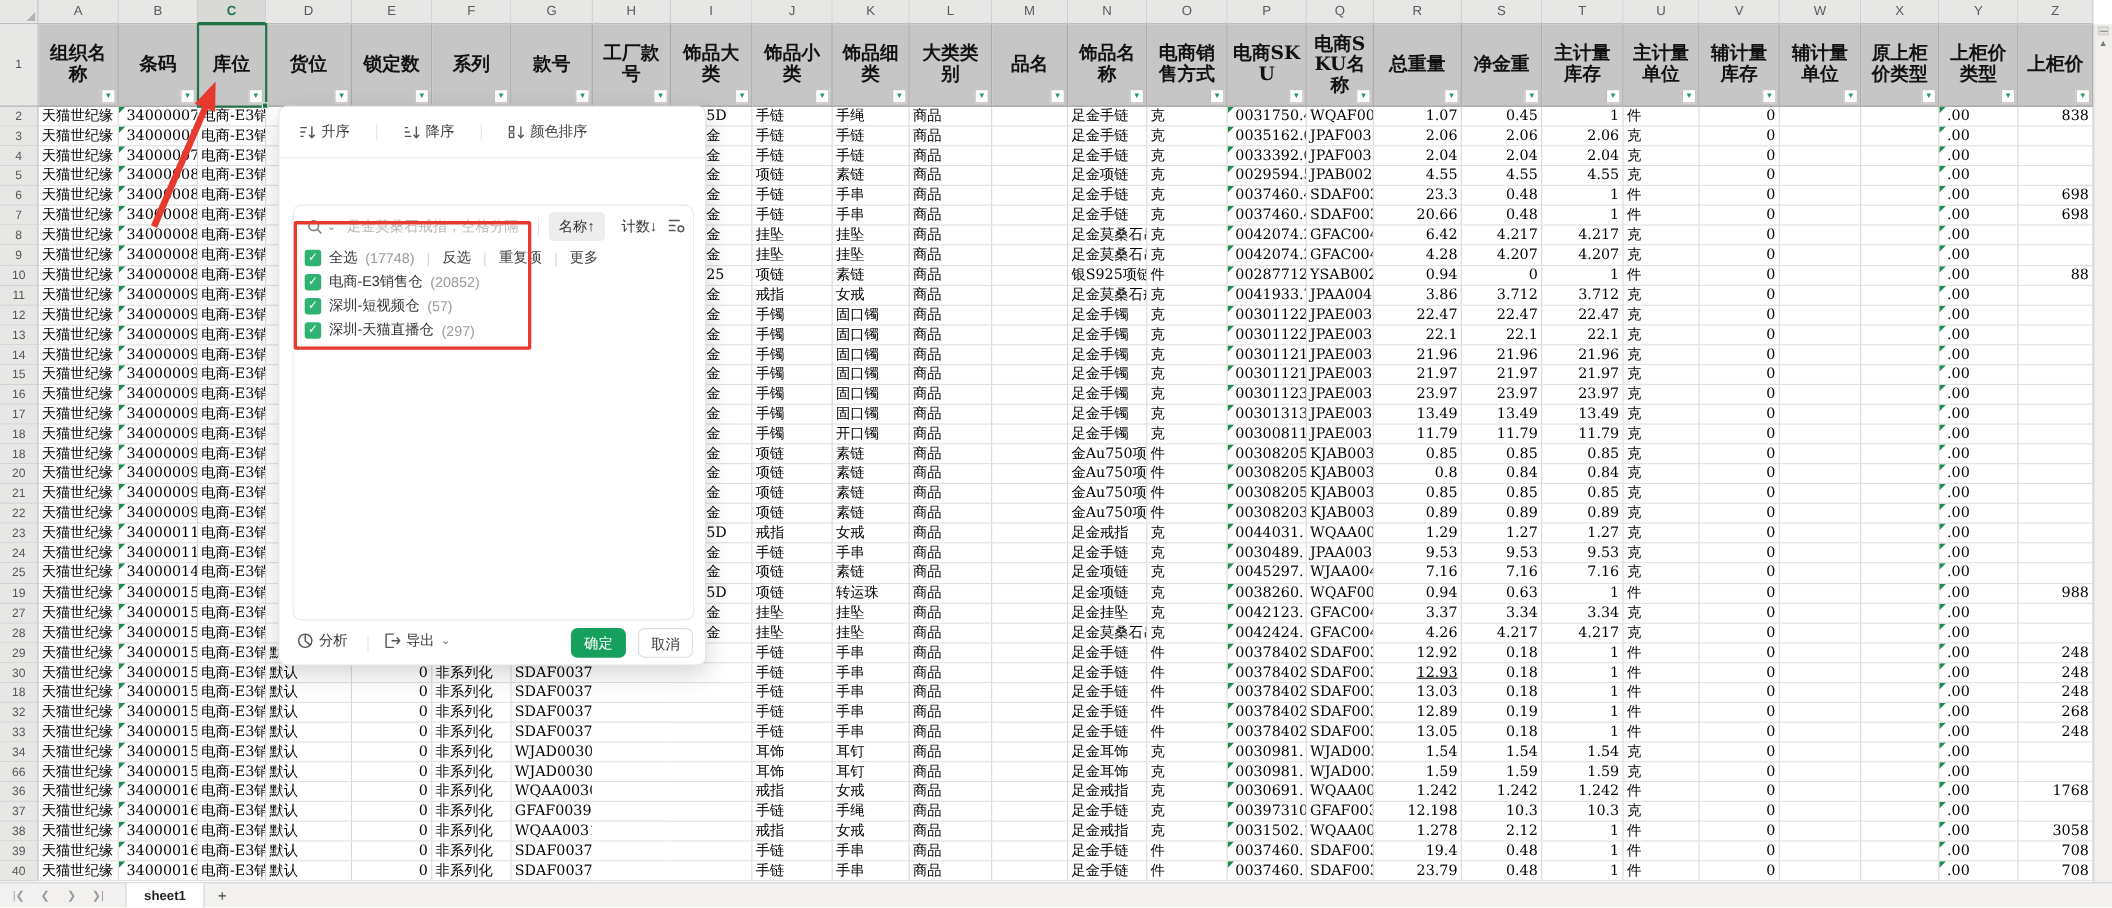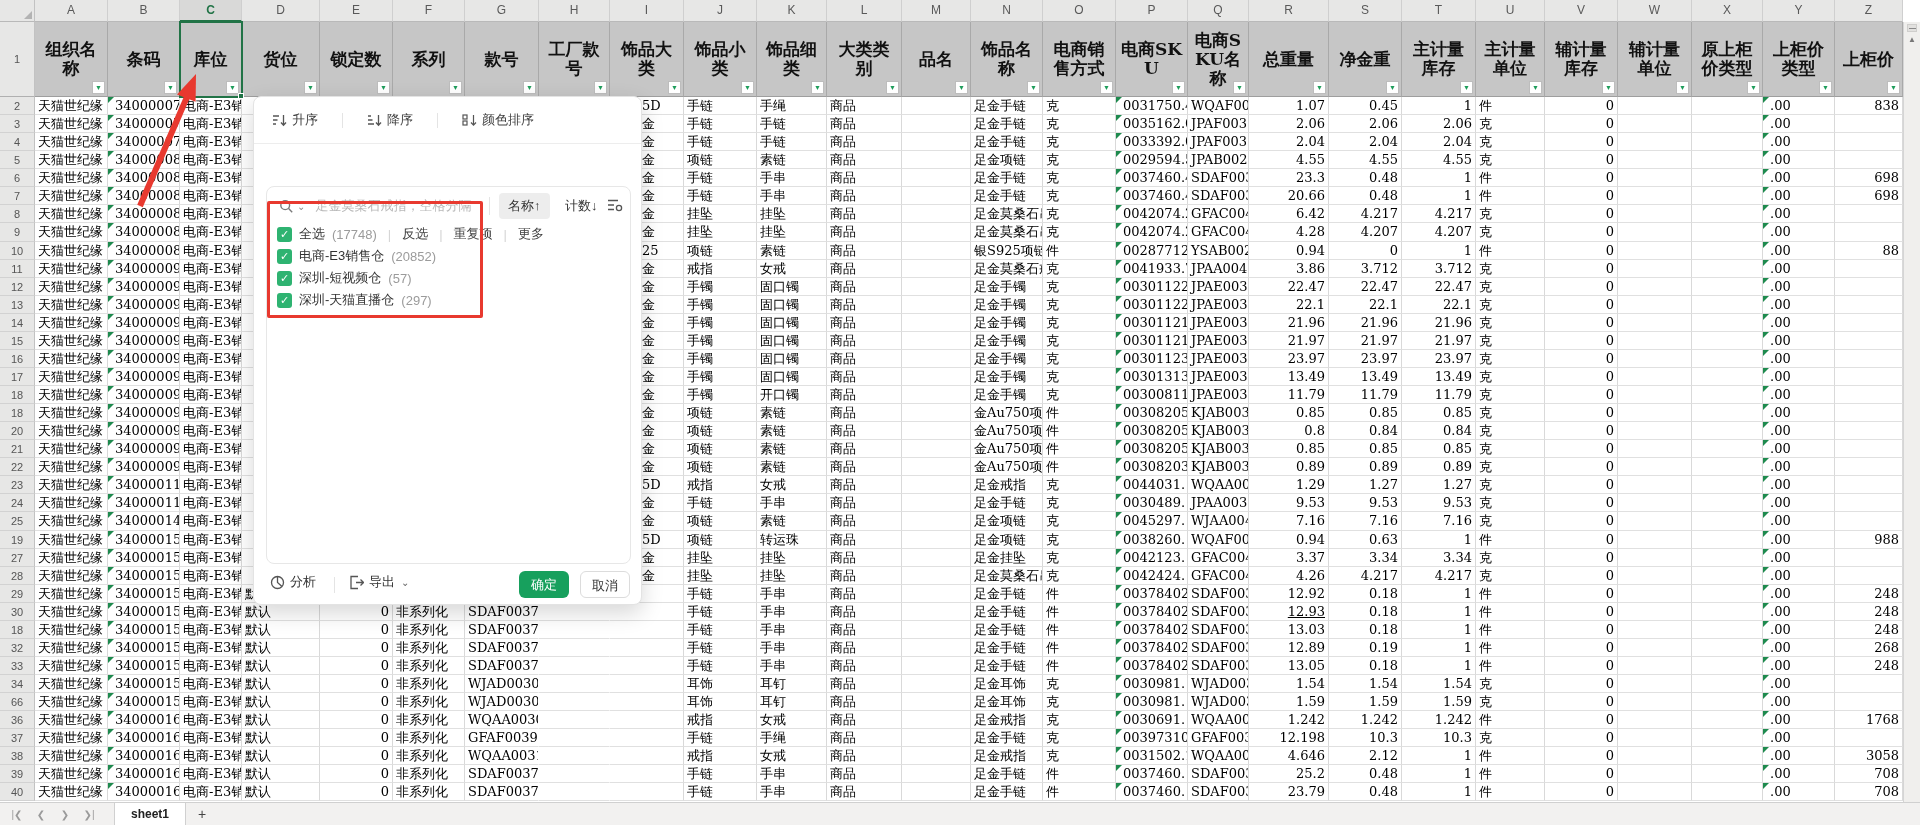--- a/index.html
+++ b/index.html
@@ -1334,21 +1334,21 @@
         <div class="cell nb" style="width: 71px;"></div>
         <div class="cell" style="width: 74px;"></div>
         <div class="cell" style="width: 73px;">戒指</div>
         <div class="cell" style="width: 70px;">女戒</div>
         <div class="cell" style="width: 75px;">商品</div>
         <div class="cell" style="width: 69px;"></div>
         <div class="cell" style="width: 72px;">足金戒指</div>
         <div class="cell" style="width: 73px;">克</div>
         <div class="cell tri-pad" style="width: 72px;"><i class="tri"></i>0031502.1</div>
         <div class="cell" style="width: 61px;">WQAA00315</div>
-        <div class="cell r" style="width: 80px;">4.646</div>
+        <div class="cell r" style="width: 80px;">1.278</div>
         <div class="cell r" style="width: 73px;">2.12</div>
         <div class="cell r" style="width: 74px;">1</div>
         <div class="cell" style="width: 69px;">件</div>
         <div class="cell r" style="width: 73px;">0</div>
         <div class="cell" style="width: 74px;"></div>
         <div class="cell" style="width: 71px;"></div>
         <div class="cell tri-pad" style="width: 72px;"><i class="tri"></i>.00</div>
         <div class="cell r" style="width: 68px;">3058</div>
       </div>
       <div class="row">
@@ -1365,21 +1365,21 @@
         <div class="cell nb" style="width: 71px;"></div>
         <div class="cell" style="width: 74px;"></div>
         <div class="cell" style="width: 73px;">手链</div>
         <div class="cell" style="width: 70px;">手串</div>
         <div class="cell" style="width: 75px;">商品</div>
         <div class="cell" style="width: 69px;"></div>
         <div class="cell" style="width: 72px;">足金手链</div>
         <div class="cell" style="width: 73px;">件</div>
         <div class="cell tri-pad" style="width: 72px;"><i class="tri"></i>0037460.</div>
         <div class="cell" style="width: 61px;">SDAF00374</div>
-        <div class="cell r" style="width: 80px;">25.2</div>
+        <div class="cell r" style="width: 80px;">19.4</div>
         <div class="cell r" style="width: 73px;">0.48</div>
         <div class="cell r" style="width: 74px;">1</div>
         <div class="cell" style="width: 69px;">件</div>
         <div class="cell r" style="width: 73px;">0</div>
         <div class="cell" style="width: 74px;"></div>
         <div class="cell" style="width: 71px;"></div>
         <div class="cell tri-pad" style="width: 72px;"><i class="tri"></i>.00</div>
         <div class="cell r" style="width: 68px;">708</div>
       </div>
       <div class="row">

